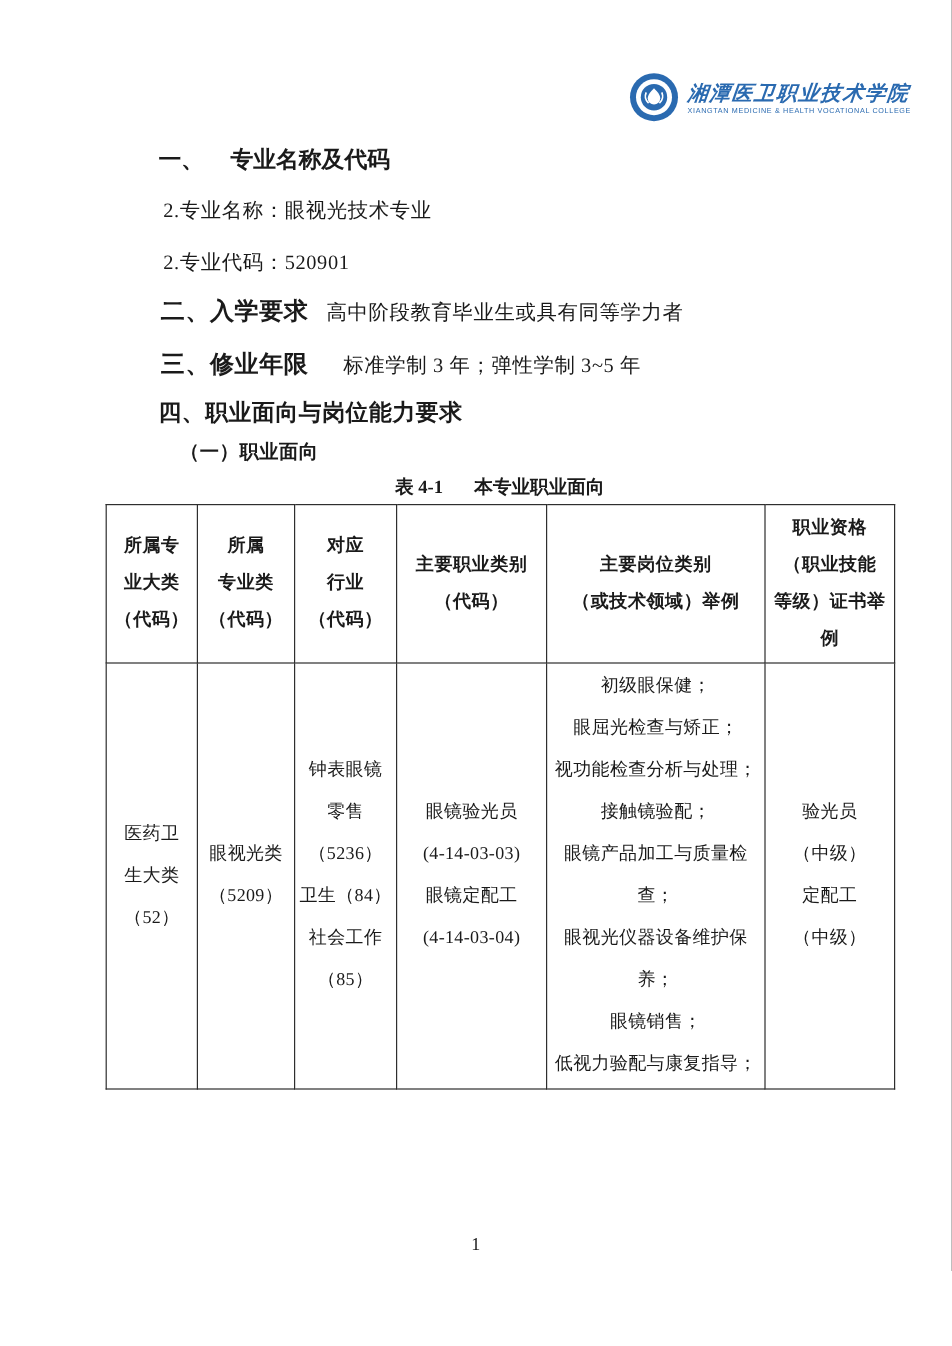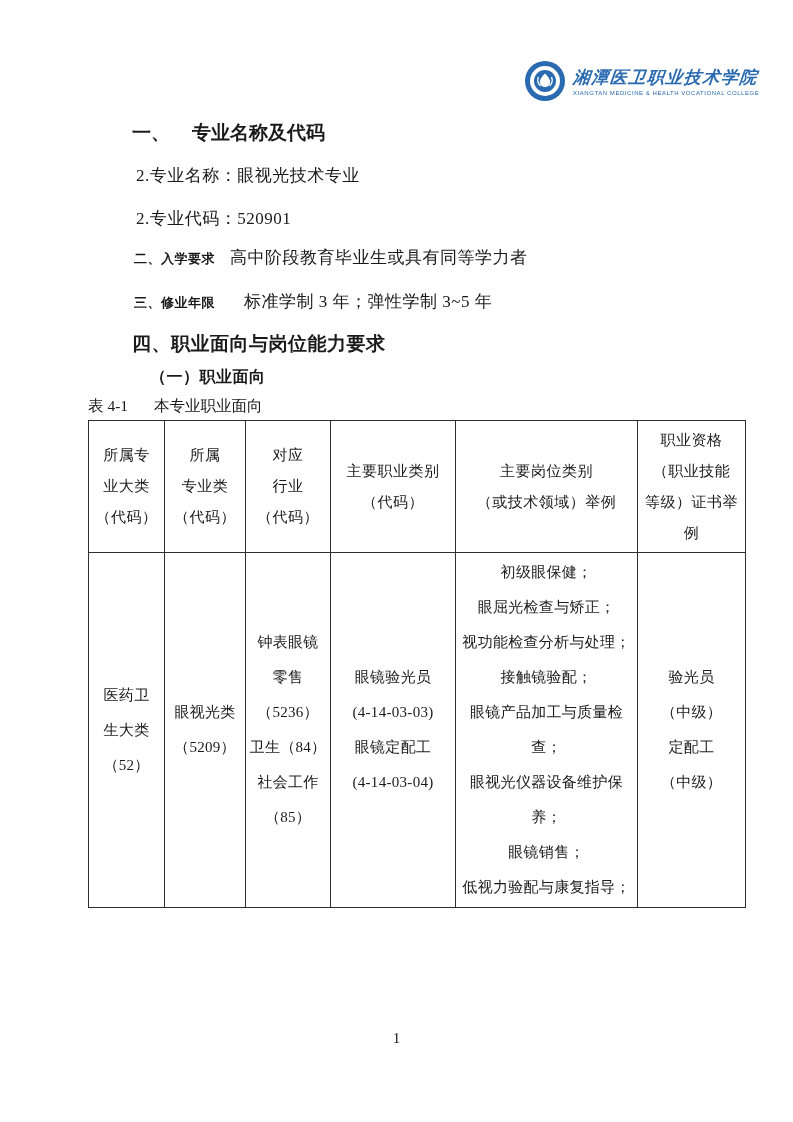--- a/index.html
+++ b/index.html
@@ -36,39 +36,39 @@
   
   .h-sans { font-family:"Liberation Sans", sans-serif; font-weight:bold; }
   .sec1 { top:120px; left:132px; font-size:19px; }
   .sec1 .gap { display:inline-block; width:22px; }
   .para { font-size:17px; letter-spacing:0.5px; }
   .p1 { top:164px; left:136px; }
   .p2 { top:207px; left:136px; }
   .secline { display:flex; align-items:baseline; }
   .sec2 { top:246px; left:134px; }
   .sec3 { top:290px; left:134px;gap:14px; }
-  .secline .head { font-size:13px; letter-spacing:0.5px; }
+  .secline .head { font-size:20px; letter-spacing:0.5px; }
   .secline .tail { font-size:17px; margin-left:15px; letter-spacing:0.5px; }
   .sec4 { top:331px; left:132px; font-size:19px; letter-spacing:0.5px; }
   .sub1 { top:367px; left:129px; font-size:16px; font-weight:bold; letter-spacing:0.5px;margin-left:21px; }
 
   
-  .caption { top:396px; left:88px; width:657px; font-weight:normal; font-size:15.5px; }
+  .caption { top:396px; left:88px; width:657px; text-align:center; font-weight:bold; font-size:15.5px; }
   .caption .cap-title { margin-left:26px; }
 
   
   .tbl-wrap { top:420px; left:88px; }
   table { border-collapse:collapse; table-layout:fixed; width:657px; }
   th, td {
     border:1px solid #2e2e2e;
     text-align:center; vertical-align:middle;
     white-space:pre-line;
     padding:2px 1px;
   }
-  th { height:132px; font-size:15px; font-weight:normal; line-height:31px; letter-spacing:0.5px; }
+  th { height:132px; font-size:15px; font-weight:bold; line-height:31px; letter-spacing:0.5px; }
   td { height:307px; font-size:15px; font-weight:normal; line-height:35px; letter-spacing:0.3px; }
 
   
   .pagenum { top:1030px; left:0; width:793px; text-align:center; font-size:15px; }
 </style>
 </head>
 <body>
 
 <div class="page">
 

